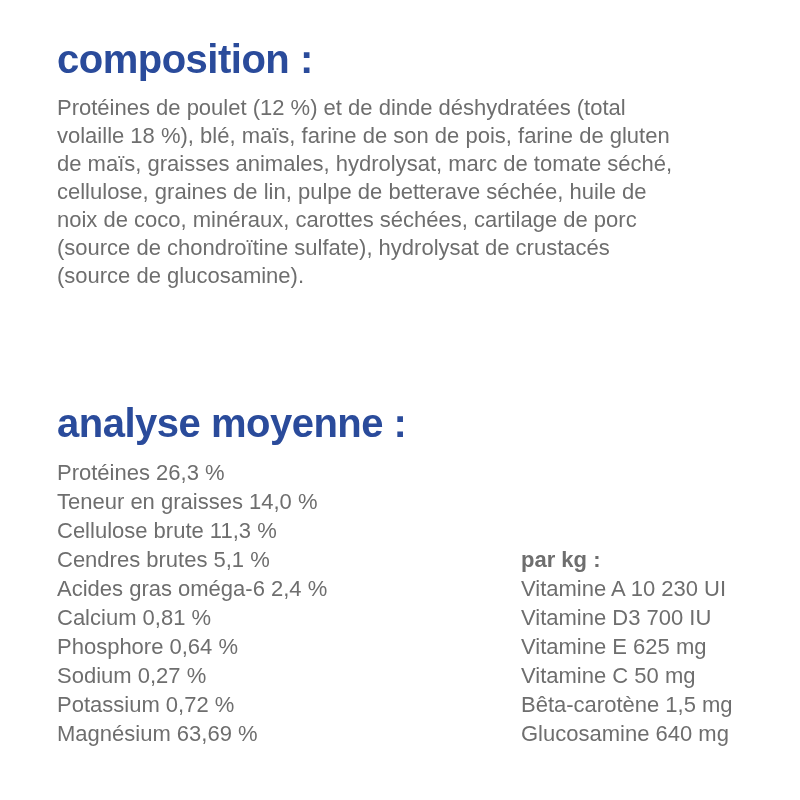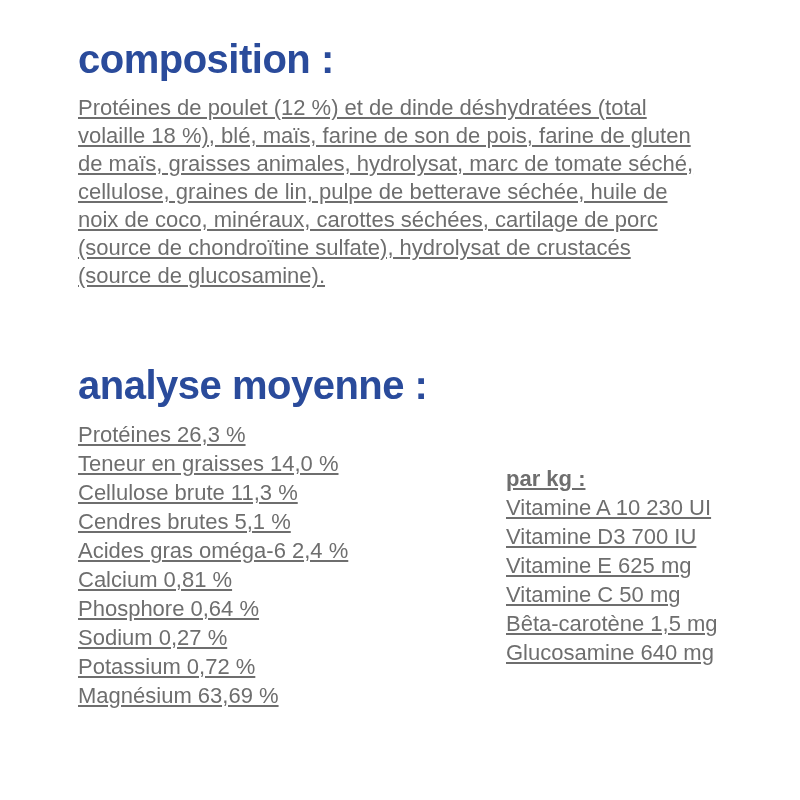--- a/index.html
+++ b/index.html
@@ -11,21 +11,21 @@
     width: 800px;
     height: 800px;
     overflow: hidden;
     font-family: "Liberation Sans", sans-serif;
     -webkit-font-smoothing: antialiased;
   }
   .panel {
     box-sizing: border-box;
     width: 644px;
     height: 800px;
-    padding: 36px 28px 0 78px;
+    padding: 36px 28px 0 57px;
     background: #ffffff;
   }
   .heading {
     margin: 0;
     font-size: 40px;
     line-height: 46px;
     font-weight: 700;
     letter-spacing: -0.5px;
     color: #2a4b9b;
   }
@@ -33,47 +33,47 @@
     margin-top: 12px;
     font-size: 22px;
     line-height: 28px;
     font-weight: 400;
     color: #6e6e6e;
   }
   .para .row {
     white-space: nowrap;
   }
   .analysis-heading {
-    margin-top: 72px;
+    margin-top: 110px;
   }
   .cols {
     display: flex;
     margin-top: 12px;
-    align-items: flex-start;
+    align-items: flex-end;
+    gap: 36px;
   }
   .col {
     font-size: 22px;
     line-height: 29px;
     color: #6e6e6e;
   }
   .col-left {
     width: 428px;
     flex: 0 0 428px;
   }
   .col-left .row {
     white-space: nowrap;
   }
   .col-right {
     width: 300px;
     flex: 0 0 300px;
     margin-top: 44px;
   }
   .row {
     font-weight: 400;
-    text-decoration: underline;
   }
   .row.bold {
     font-weight: 700;
   }
 </style>
 </head>
 <body>
 
 <main class="panel">
 

